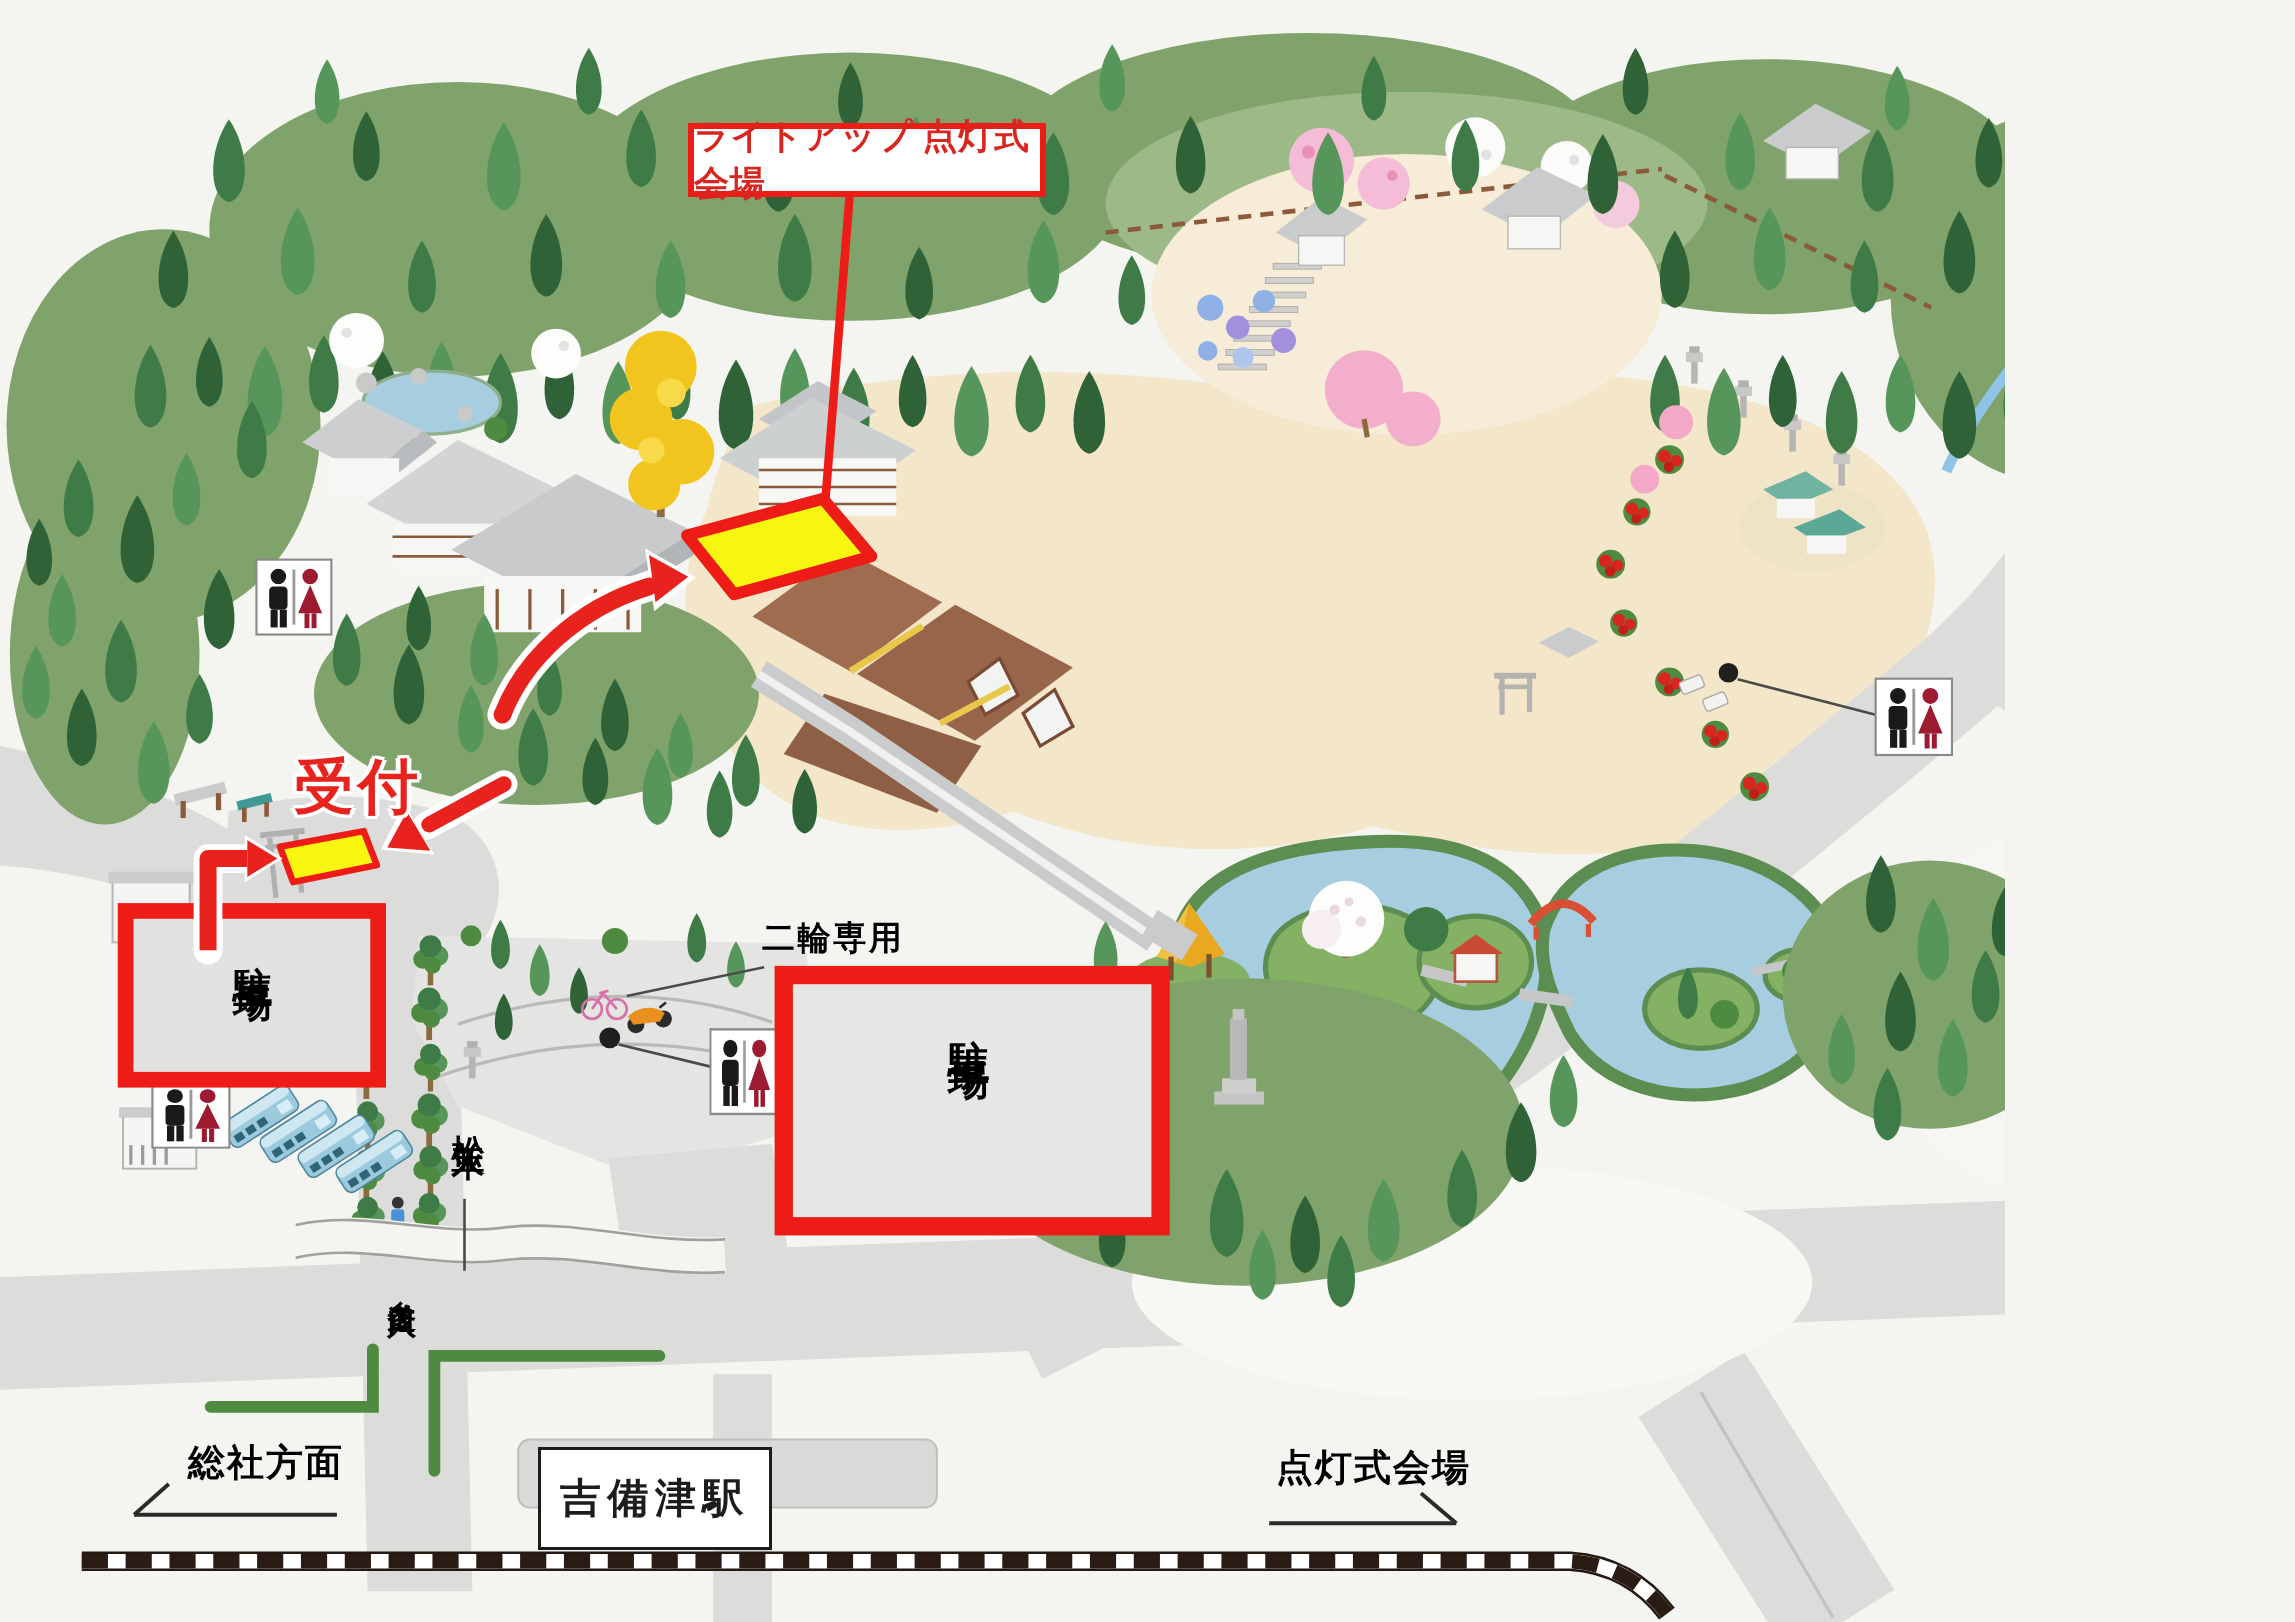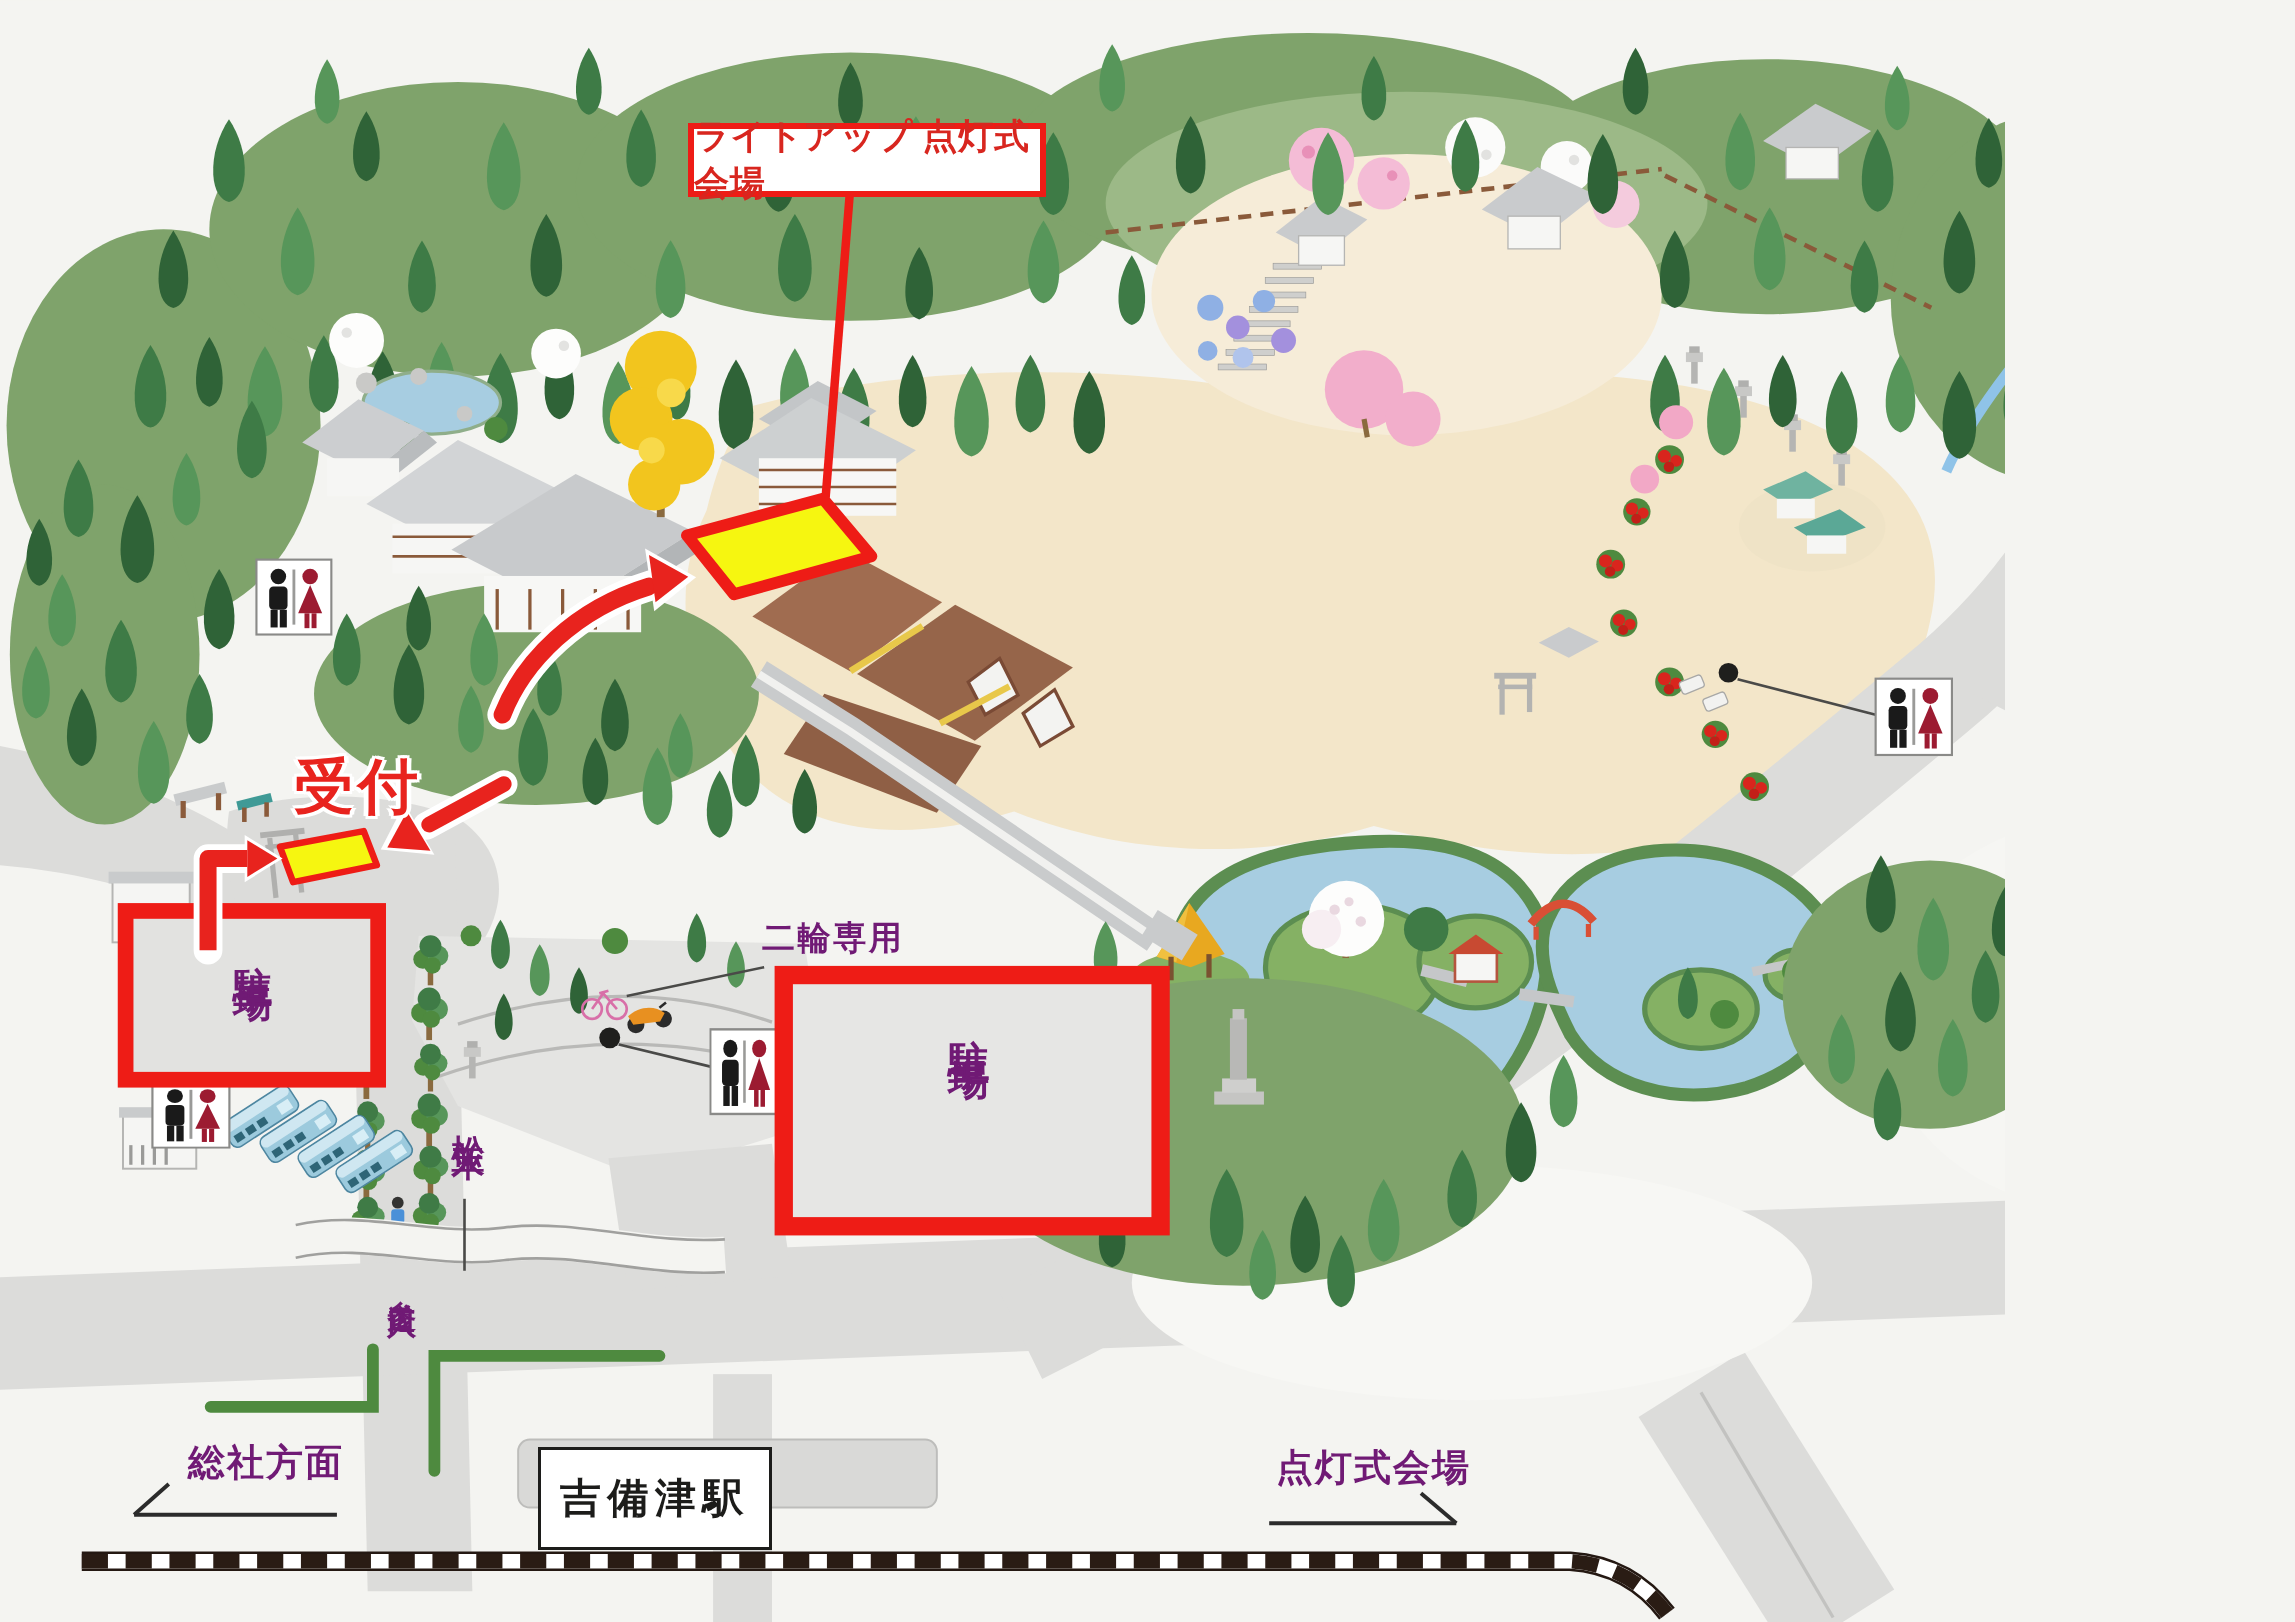--- a/index.html
+++ b/index.html
@@ -1,19 +1,19 @@
 <!DOCTYPE html>
 <html style="font-size:10.5px"><head>
 <meta charset="utf-8">
 <style>
   html,body{margin:0;padding:0;background:#f4f4f1;}
   .stage{position:relative;width:2005px;height:1623px;overflow:hidden;background:#f4f4f1;
          font-family:"Liberation Serif","DejaVu Serif",serif;}
   .stage svg{position:absolute;left:0;top:0;}
-  .label{position:absolute;color:#701a75;line-height:1.15;white-space:nowrap;}
+  .label{position:absolute;color:#000000;line-height:1.15;white-space:nowrap;}
   .vert{writing-mode:vertical-rl;text-orientation:upright;}
   .venue-box{position:absolute;left:688px;top:123px;width:346px;height:62px;
              background:#ffffff;border:6.5px solid #ee1c16;display:flex;align-items:center;justify-content:center;
              font-size:35px;color:#d8261f;letter-spacing:0.7px;font-weight:600;}
   .reception{left:258px;top:753px;font-size:60px;font-weight:bold;color:#e8231e;letter-spacing:3.9px;
              text-shadow:-3.3px 0 #fff,3.3px 0 #fff,0 -3.3px #fff,0 3.3px #fff,-2.6px -2.6px #fff,2.6px 2.6px #fff,-2.6px 2.6px #fff,2.6px -2.6px #fff,-4.6px 0 #fff,4.6px 0 #fff;margin-left:36px;}
   .parkL{left:230px;top:934px;font-size:39px;letter-spacing:9.2px;font-weight:600;}
   .parkR{left:945px;top:1006px;font-size:41px;letter-spacing:10.5px;font-weight:600;}
   .twowheel{left:762px;top:920px;font-size:33px;letter-spacing:2.6px;font-weight:600;}
   .pinerow{left:448px;top:1108px;font-size:33px;letter-spacing:6.5px;font-weight:600;}

